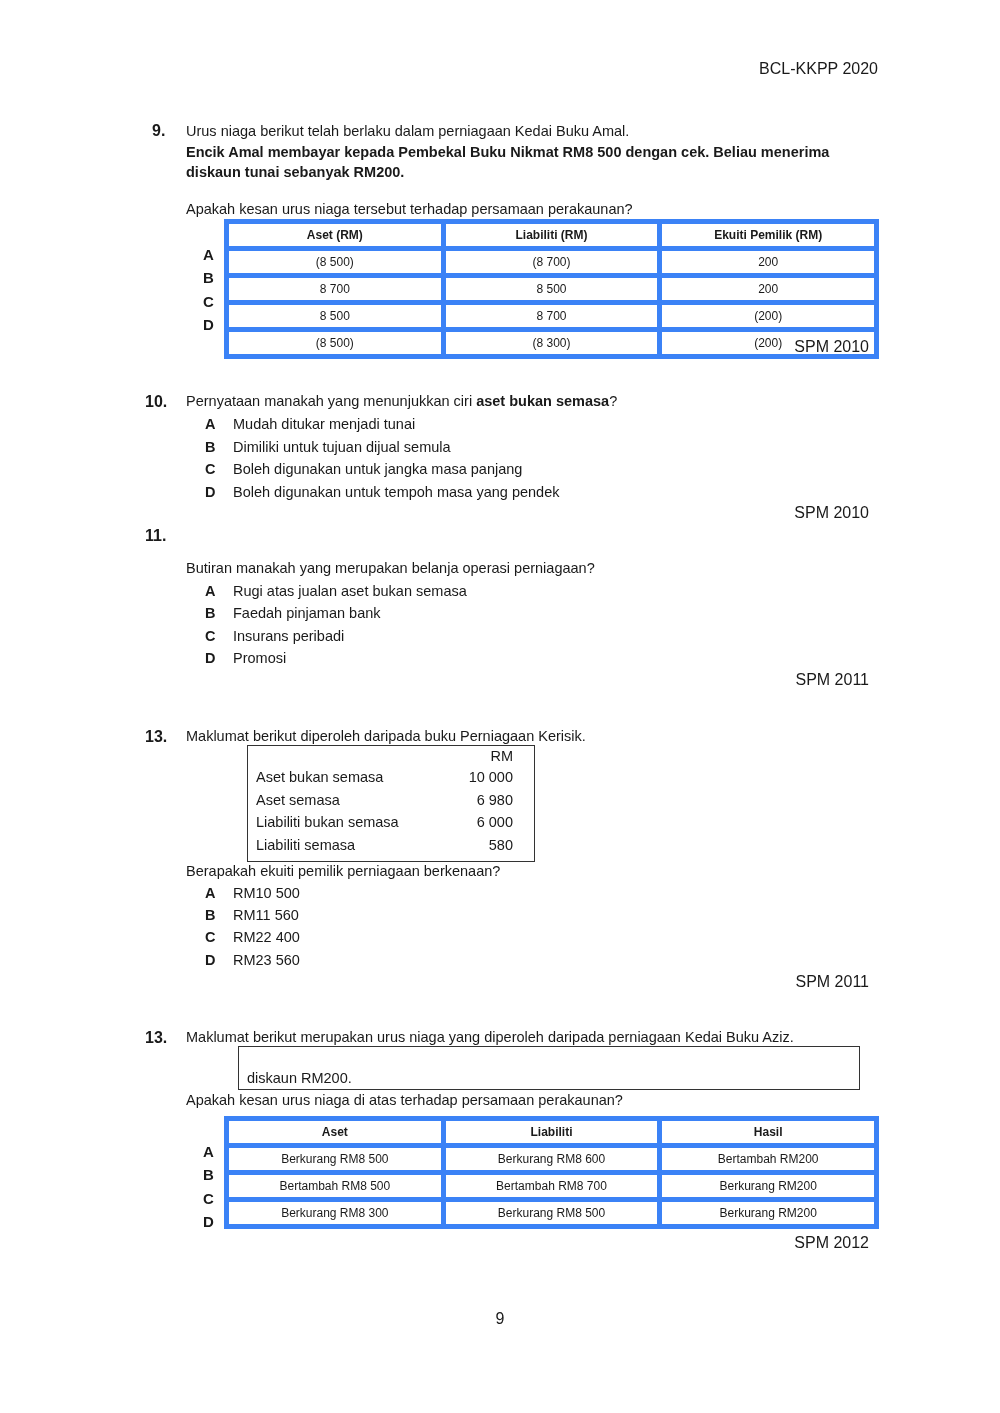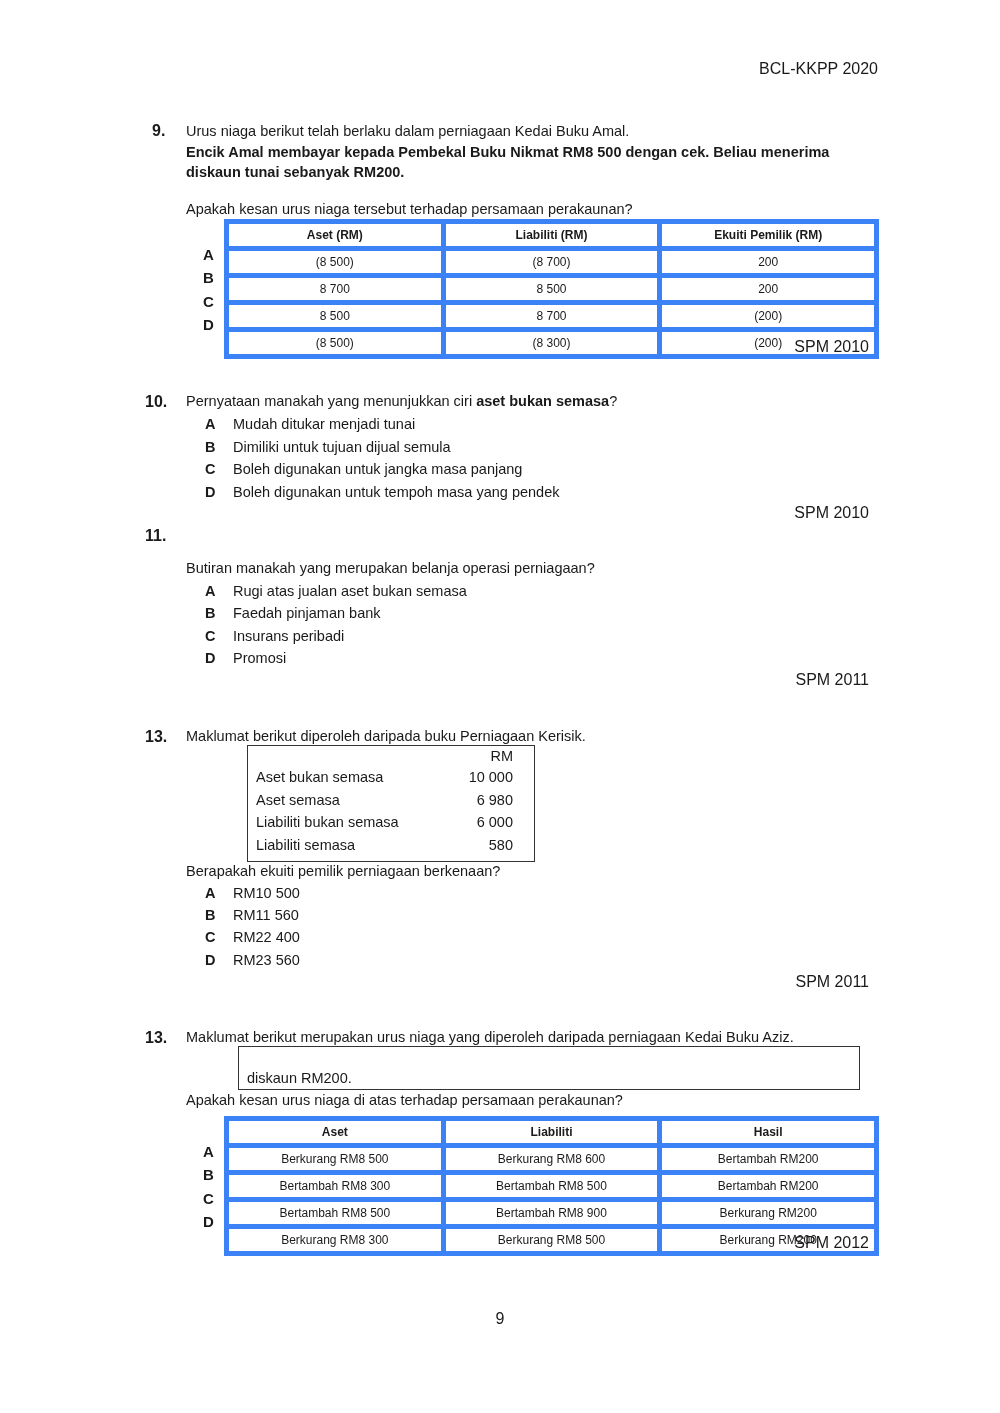--- a/index.html
+++ b/index.html
@@ -167,27 +167,22 @@
       <th style="width:33.3%">Aset</th>
       <th style="width:33.3%">Liabiliti</th>
       <th style="width:33.3%">Hasil</th>
     </tr>
     <tr>
       <td>Berkurang RM8 500</td>
       <td>Berkurang RM8 600</td>
       <td>Bertambah RM200</td>
     </tr>
     <tr>
-      <td>Bertambah RM8 300</td>
       <td>Bertambah RM8 500</td>
-      <td>Bertambah RM200</td>
-    </tr>
-    <tr>
-      <td>Bertambah RM8 500</td>
-      <td>Bertambah RM8 900</td>
+      <td>Bertambah RM8 700</td>
       <td>Berkurang RM200</td>
     </tr>
     <tr>
       <td>Berkurang RM8 300</td>
       <td>Berkurang RM8 500</td>
       <td>Berkurang RM200</td>
     </tr>
   </tbody>
     </table>
   <div class="abs src" style="top:1234px;">SPM 2012</div>

